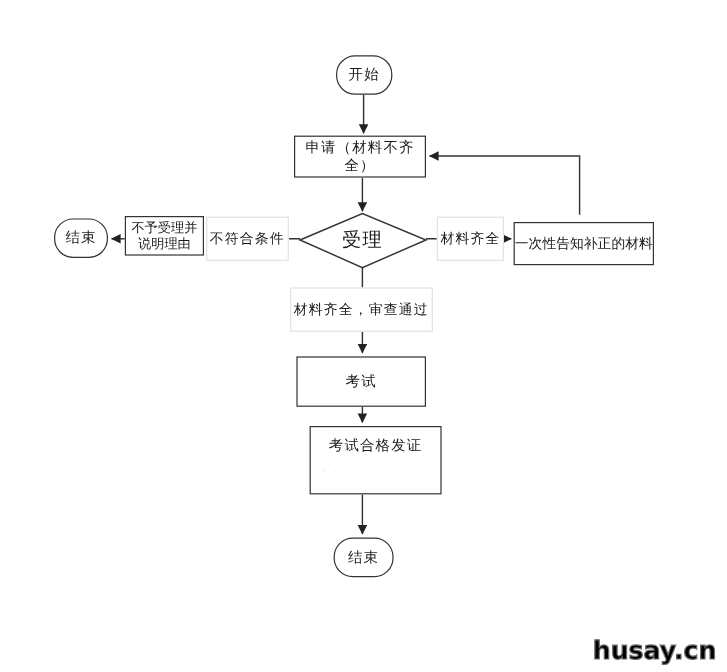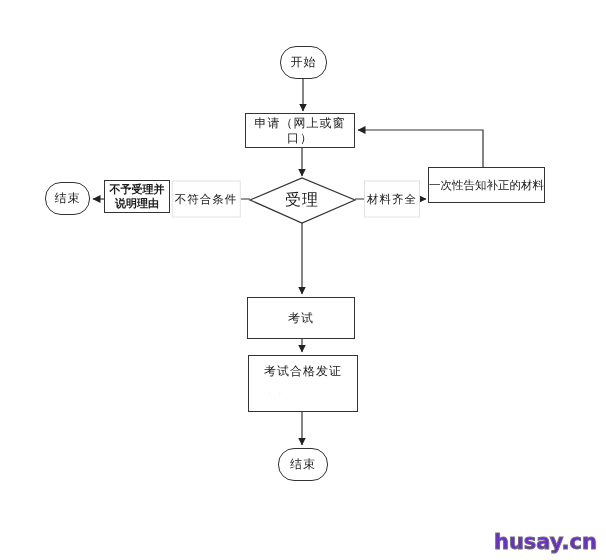--- a/index.html
+++ b/index.html
@@ -28,21 +28,21 @@
     background:#fff;border:1px solid #e2e2e2;padding:10px 2px;
     font-size:11.5px;line-height:15px;white-space:nowrap;letter-spacing:1px;
   }
   .ghost{
     position:absolute;color:#e9e9e9;font-size:10px;letter-spacing:2px;
     user-select:none;
   }
   .watermark{
     position:absolute;right:9px;bottom:6px;
     font-size:21px;font-weight:bold;font-style:normal;
-    color:#6d28d9;-webkit-text-stroke:1px #6e6e6e;
+    color:#000000;-webkit-text-stroke:1px #6e6e6e;
     text-shadow:-1px -1px 0 #fff,1px -1px 0 #fff,-1px 1px 0 #fff,1px 1px 0 #fff;
     letter-spacing:0;
     margin-left:35px;
   }
 </style>
 </head>
 <body>
 
 <div class="canvas">
 
@@ -72,53 +72,54 @@
     <line class="wire" x1="302" y1="412" x2="302" y2="445" marker-end="url(#arrow)"></line>
 
     <polygon class="diamond" points="250,200 302,178 355,200 302,223"></polygon>
   </svg>
 
   <div class="node stadium" style="left:280px;top:46px;width:47px;height:33px;">
     <span>开始</span>
   </div>
 
   <div class="node" style="left:245px;top:113px;width:110px;height:35px;">
-    <span>申请（网上或窗口）</span>
+    <span>申请（材料不齐全）</span>
   </div>
 
   <div class="decision-label" style="left:272px;top:186px;width:60px;height:28px;">
     <span>受理</span>
   </div>
 
-  <div class="node" style="left:104px;top:180px;width:66px;height:33px;font-size:11px;line-height:14px;letter-spacing:0;font-weight:bold;">
+  <div class="node" style="left:104px;top:180px;width:66px;height:33px;font-size:11px;line-height:14px;letter-spacing:0;">
     <span>不予受理并说明理由</span>
   </div>
 
   <div class="node stadium" style="left:45px;top:182px;width:45px;height:33px;">
     <span>结束</span>
   </div>
 
-  <div class="node" style="left:428px;top:167px;width:117px;height:36px;font-size:11.5px;letter-spacing:0;">
+  <div class="node" style="left:428px;top:185px;width:117px;height:36px;font-size:11.5px;letter-spacing:0;">
     <span>一次性告知补正的材料</span>
   </div>
 
   <div class="node" style="left:247px;top:297px;width:108px;height:42px;">
     <span>考试</span>
   </div>
 
-  <div class="node cert" style="left:248px;top:355px;width:110px;height:57px;justify-content:center;">
+  <div class="node cert" style="left:258px;top:355px;width:110px;height:57px;justify-content:center;">
     <span>考试合格发证</span>
   </div>
 
   <div class="node stadium" style="left:278px;top:448px;width:50px;height:33px;">
     <span>结束</span>
   </div>
 
   <div class="edge-label" style="left:206px;top:199px;">不符合条件</div>
 
   <div class="edge-label" style="left:392px;top:199px;">材料齐全</div>
 
+  <div class="edge-label" style="left:301px;top:258px;">材料齐全，审查通过</div>
 
   <div class="ghost" style="left:268px;top:388px;">·  ·</div>
 
   <div class="watermark">husay.cn</div>
 
 </div>
 
 </body></html>

